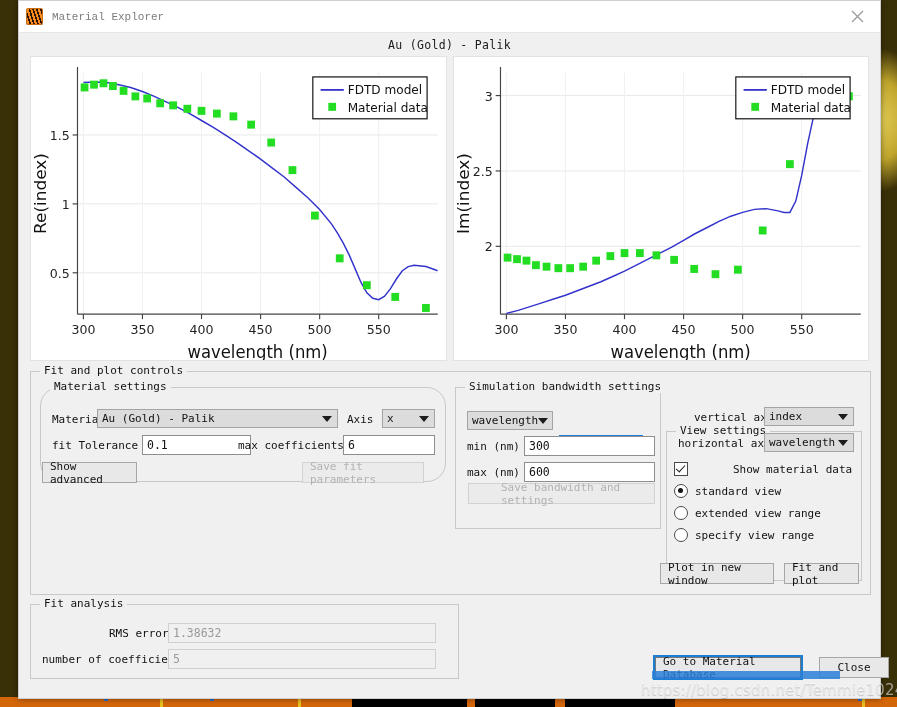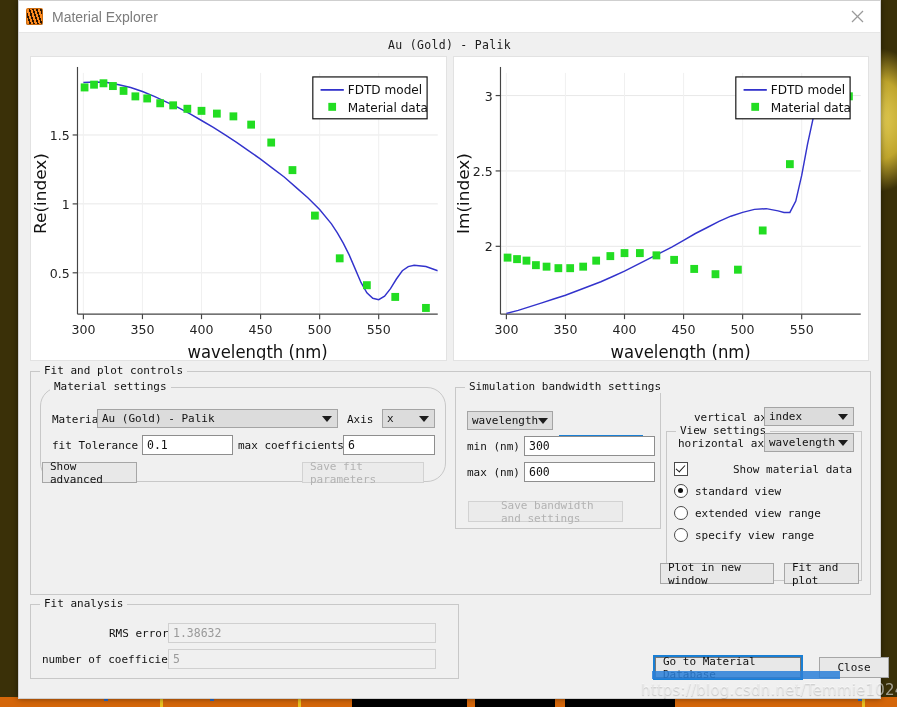--- a/index.html
+++ b/index.html
@@ -27,21 +27,21 @@
   #window{position:absolute;left:18px;top:0;width:861px;height:697px;
     background:#f0f0f0;border:1px solid #cfcfcf;box-shadow:0 0 6px rgba(0,0,0,.45);
     display:flex;flex-direction:column;}
   #titlebar{height:31px;background:#ffffff;display:flex;align-items:center;
     border-bottom:1px solid #e6e6e6;flex:0 0 auto;}
   #applogo{width:17px;height:17px;margin-left:7px;margin-right:9px;border-radius:2px;
     background:
       repeating-linear-gradient(72deg,#2b1400 0px,#2b1400 1.6px,#ff8a1e 1.6px,#ff8a1e 3.6px),
       #ff9b2a;
     box-shadow:inset 0 0 0 1px #c96c12;}
-  #wintitle{font-family:Liberation Sans, sans-serif;font-size:14px;color:#7c7c7c;}
+  #wintitle{font-family:Liberation Mono, monospace;font-size:11px;color:#7c7c7c;}
   #closebtn{margin-left:auto;width:46px;height:31px;display:flex;align-items:center;justify-content:center;}
   #closebtn svg{display:block;}
 
   #plottitle{height:23px;display:flex;align-items:center;justify-content:center;
     font-size:11.5px;color:#1b1b1b;letter-spacing:.3px;}
 
   
   #plots{display:flex;gap:6px;padding:0 11px;height:305px;flex:0 0 auto;}
   .plotbox{flex:1 1 0;background:#fff;border:1px solid #e2e2e2;position:relative;overflow:hidden;}
   .plotbox svg{display:block;width:100%;height:100%;}
@@ -275,21 +275,21 @@
       <span>Au (Gold) - Palik</span>
       <span class="arrow"></span>
     </div>
     <span class="lbl" style="left:328px;top:52px;">Axis</span>
     <div class="combo" style="left:363px;top:48px;width:53px;">
       <span>x</span>
       <span class="arrow"></span>
     </div>
 
     <span class="lbl" style="left:33px;top:78px;">fit Tolerance</span>
-    <div class="tbox" style="left:123px;top:74px;width:91px;">
+    <div class="tbox" style="left:123px;top:74px;width:109px;">
       <span>0.1</span>
     </div>
     <span class="lbl" style="left:219px;top:78px;">max coefficients</span>
     <div class="tbox" style="left:324px;top:74px;width:92px;">
       <span>6</span>
     </div>
 
     <div class="btn" style="left:23px;top:101px;width:95px;">
       <span>Show advanced</span>
     </div>
@@ -309,21 +309,21 @@
       <span class="arrow"></span>
     </div>
     <span class="lbl" style="left:448px;top:79px;">min (nm)</span>
     <div class="tbox" style="left:505px;top:75px;width:131px;">
       <span>300</span>
     </div>
     <span class="lbl" style="left:448px;top:105px;">max (nm)</span>
     <div class="tbox" style="left:505px;top:101px;width:131px;">
       <span>600</span>
     </div>
-    <div class="btn disabled" style="left:449px;top:140px;width:155px;padding-left:32px;">
+    <div class="btn disabled" style="left:449px;top:122px;width:187px;padding-left:32px;">
       <span>Save bandwidth and settings</span>
     </div>
 
     <div class="group" style="left:647px;top:26px;width:194px;height:148px;margin-top:44px;">
       <span class="glabel">View settings</span>
     </div>
     <span class="lbl" style="left:675px;top:50px;">vertical axis</span>
     <div class="combo" style="left:745px;top:46px;width:90px;">
       <span>index</span>
       <span class="arrow"></span>

